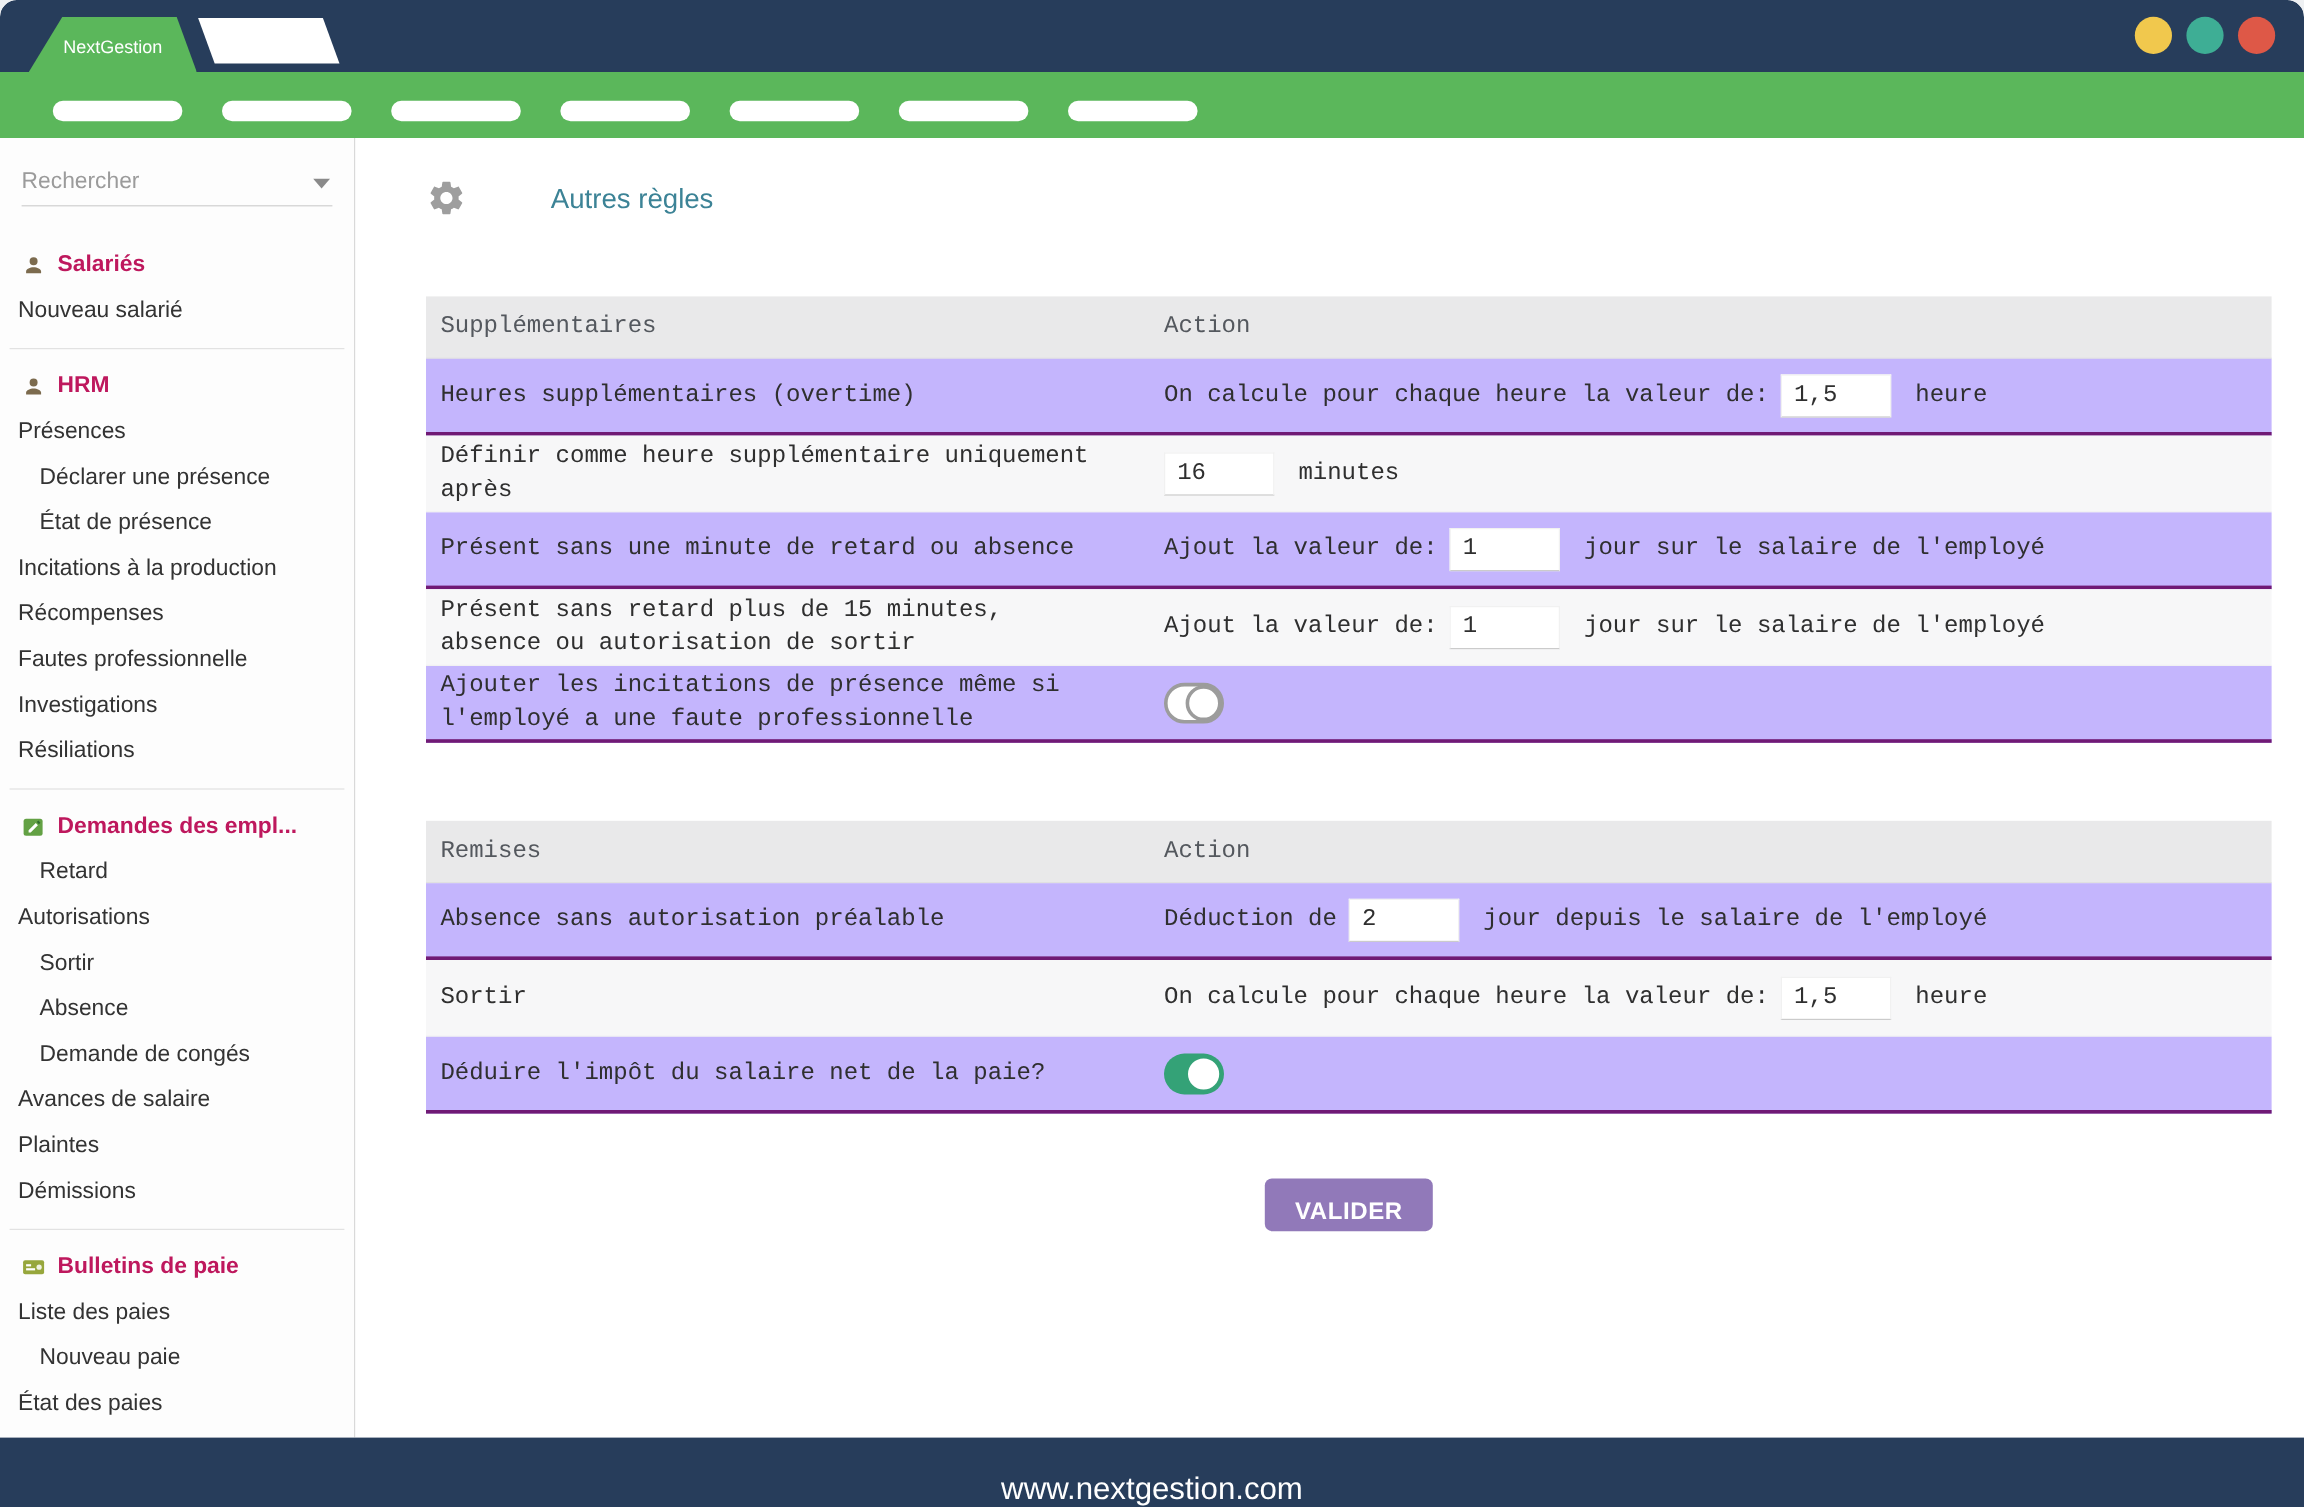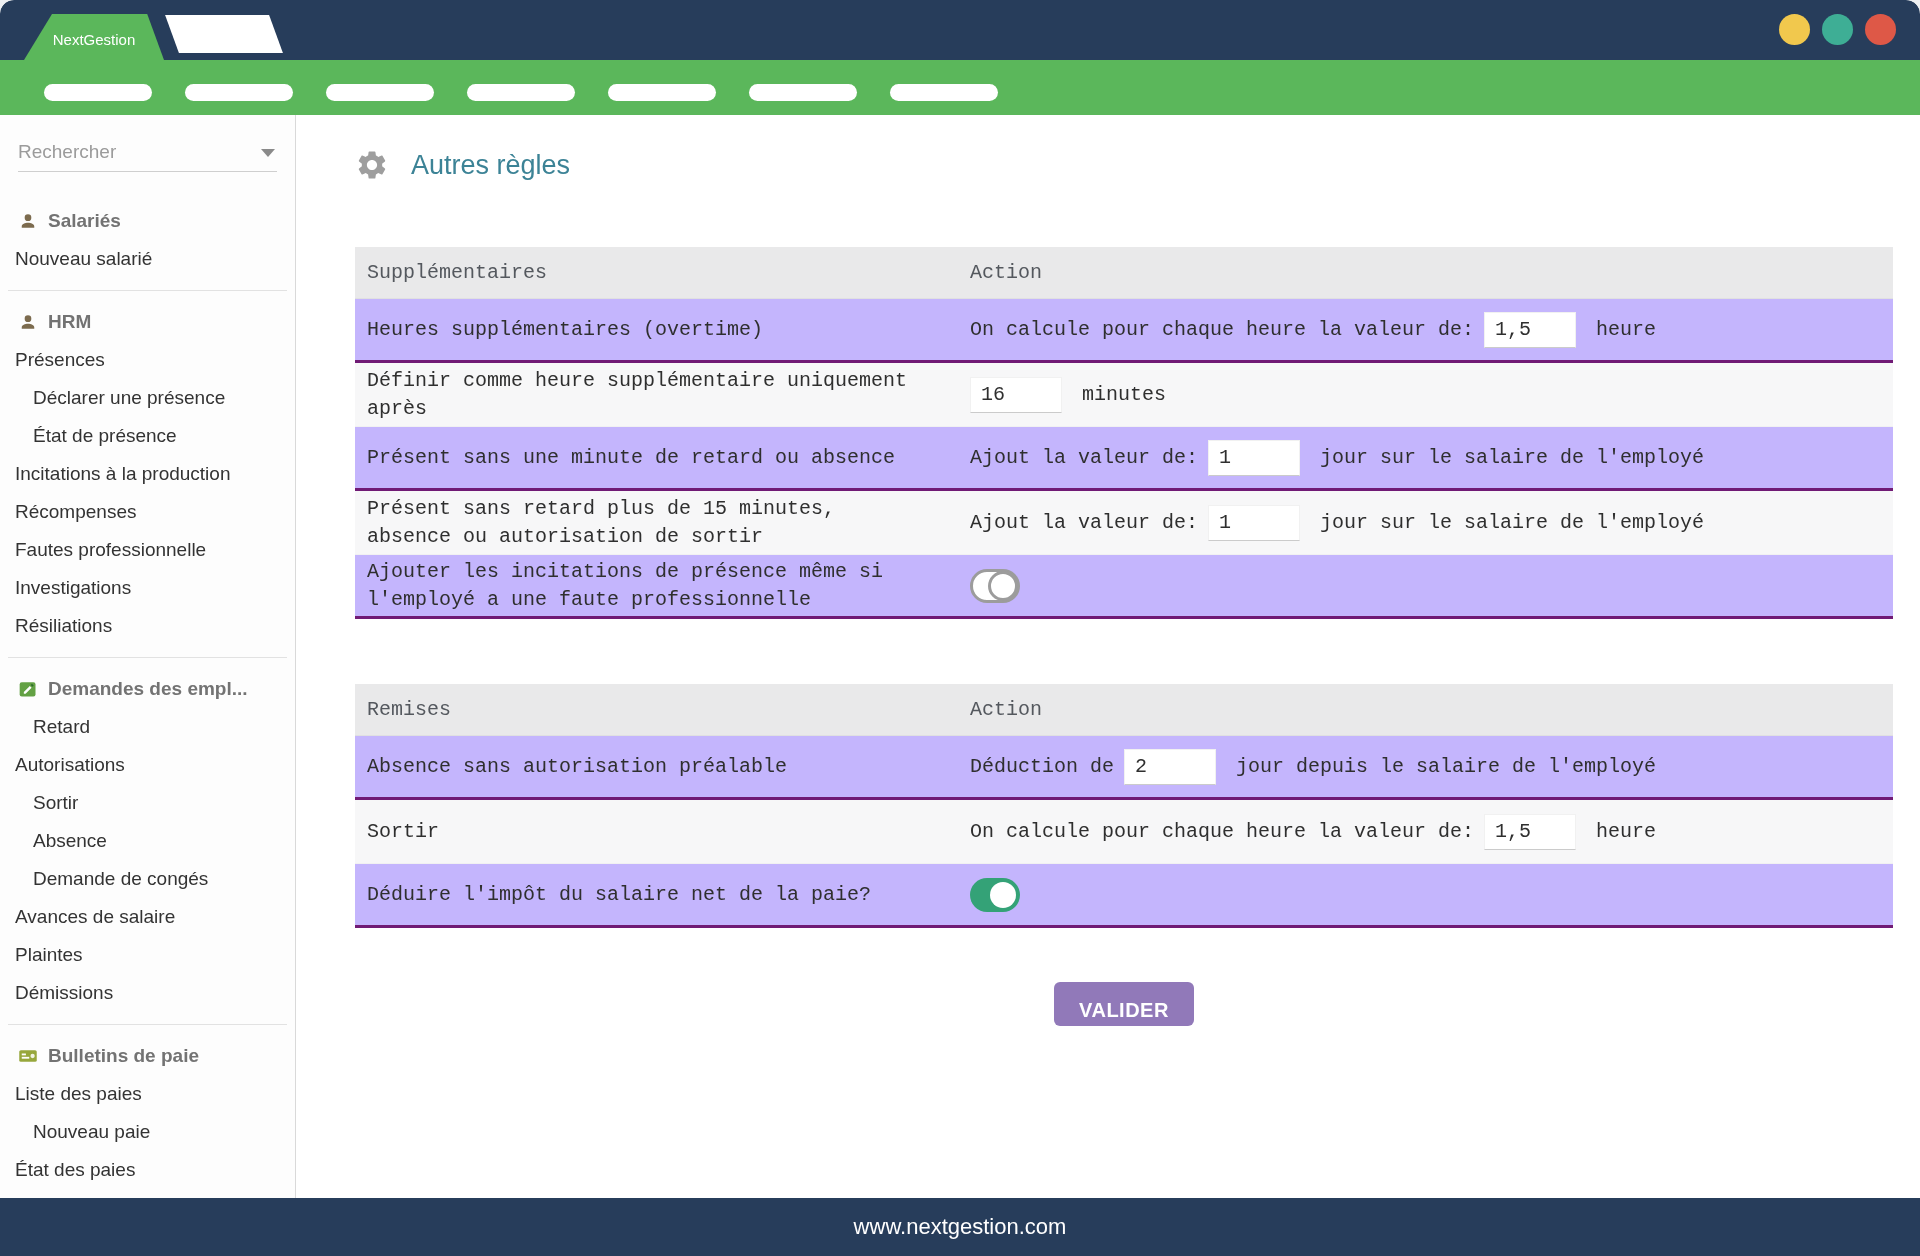--- a/index.html
+++ b/index.html
@@ -26,30 +26,30 @@
   .greenbar{height:55px;background:#5BB75B;display:flex;gap:33px;padding:24px 0 0 44px;flex:none;}
   .pill{width:108px;height:17px;border-radius:9px;background:#fff;flex:none;}
   
   .mid{flex:1;display:flex;min-height:0;overflow:hidden;background:#fff;}
   .sidebar{width:296px;flex:none;border-right:1px solid #D9D9D9;background:#FDFDFD;overflow:hidden;}
   .search{margin:17px 18px 0;height:40px;border-bottom:1px solid #CFCFCF;position:relative;display:flex;align-items:center;}
   .search input{border:none;outline:none;background:transparent;width:100%;font-size:19px;color:#ef4444;font-family:inherit;}
   .search input::placeholder{color:#9B9B9B;}
   .caret{position:absolute;right:2px;top:17px;width:0;height:0;border-left:7px solid transparent;border-right:7px solid transparent;border-top:8px solid #8A8A8A;}
   .sec-title{height:38px;display:flex;align-items:center;gap:10px;margin-top:12px;padding-left:18px;
-    font-size:19px;font-weight:700;color:#737373;white-space:nowrap;overflow:hidden;cursor:pointer;}
+    font-size:19px;font-weight:700;color:#be185d;white-space:nowrap;overflow:hidden;cursor:pointer;}
   .sec-title.first{margin-top:30px;}
   .sb-ico{width:20px;height:20px;flex:none;display:inline-flex;}
   .sb-item{line-height:38px;padding-left:15px;font-size:19px;color:#333;white-space:nowrap;cursor:pointer;}
   .sb-item.ind{padding-left:33px;}
   .sb-div{margin:12px 8px 0;border-top:1px solid #E2E2E2;}
   
   .content{flex:1;padding:27px 27px 0 59px;overflow:hidden;}
   .page-head{display:flex;align-items:center;gap:22px;height:46px;}
-  .page-title{font-size:27px;color:#3C8396;}
+  .page-title{font-size:23px;color:#3C8396;margin-left:48px;}
   .gear{width:34px;height:34px;display:inline-flex;}
   .tbl{margin-top:59px;}
   .tbl + .tbl{margin-top:65px;}
   .trow{display:grid;grid-template-columns:603px 1fr;min-height:64px;border-bottom:3px solid #701a75;background:#c4b5fd;}
   .trow.alt{background:#F7F7F8;border-bottom:1px solid #F1F1F2;}
   .trow.thead{background:#E9E9EA;min-height:52px;border-bottom:1px solid #E0E0E1;}
   .tcell{display:flex;align-items:center;padding-left:12px;font-size:20px;color:#2F2F2F;font-family:Liberation Mono, monospace;}
   .thead .tcell{color:#54585E;}
   .tcell.lbl{line-height:28px;display:block;align-self:center;}
   .tcell.lbl span{display:inline-block;max-width:560px;}
@@ -62,22 +62,22 @@
   .toggle{position:relative;flex:none;cursor:pointer;}
   .toggle.off{width:50px;height:34px;border:3px solid #9C9C9C;border-radius:17px;background:#fff;}
   .toggle.off .knob{position:absolute;right:-1px;top:-1px;width:30px;height:30px;border:3px solid #9C9C9C;border-radius:50%;background:#fff;}
   .toggle.on{width:50px;height:34px;border-radius:17px;background:#34A277;}
   .toggle.on .knob{position:absolute;right:4px;top:4px;width:26px;height:26px;border-radius:50%;background:#fff;}
   .btn-row{text-align:center;margin-top:54px;width:1538px;}
   .btn-validate{display:inline-block;background:#9179B9;color:#fff;border:none;border-radius:6px;
     font-size:20px;font-weight:700;letter-spacing:.5px;padding:0 25px;height:44px;line-height:56px;
     font-family:inherit;cursor:pointer;}
   
-  .footer{height:58px;flex:none;background:#273D5B;display:flex;align-items:center;justify-content:center;
-    color:#fff;font-size:22px;}
+  .footer{height:58px;flex:none;background:#273D5B;display:flex;align-items:flex-end;justify-content:center;
+    color:#fff;font-size:26px;}
 </style>
 </head>
 <body>
 
 <div class="window">
 
   <div class="topbar">
     <div class="brand-tab">
       <span>NextGestion</span>
     </div>

